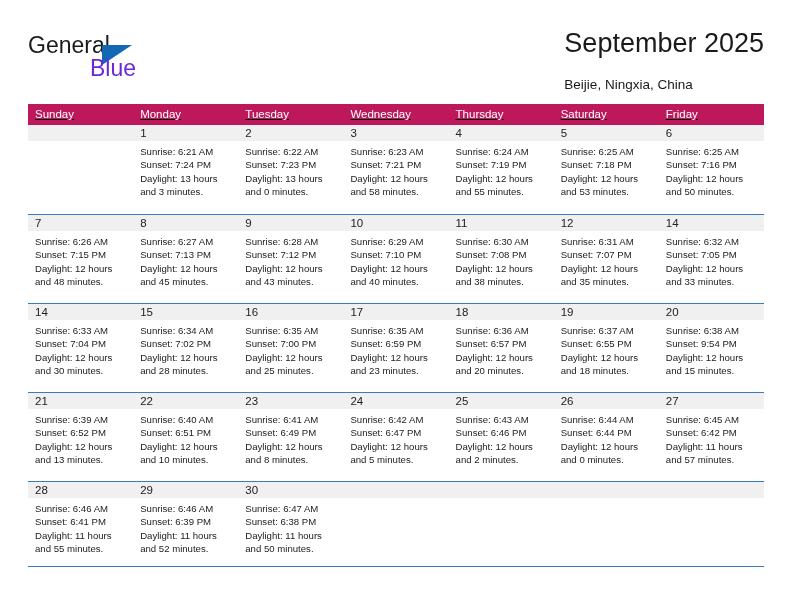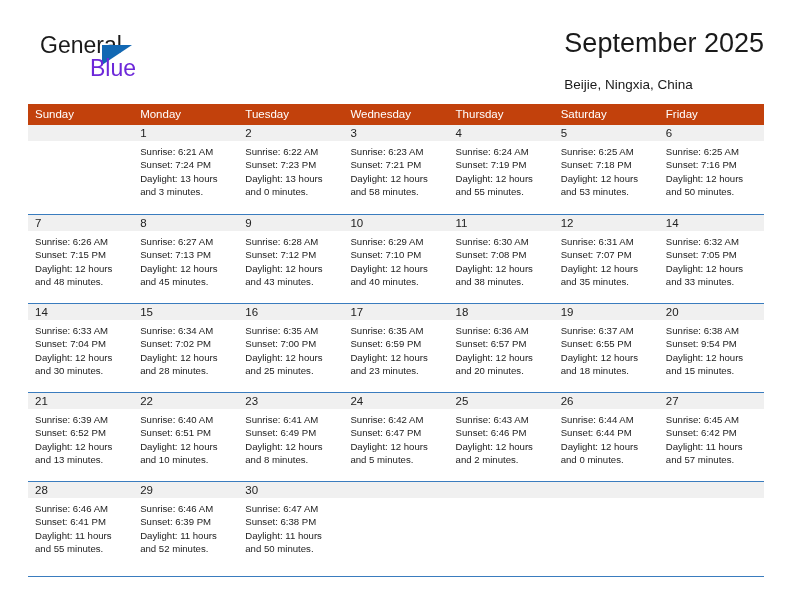--- a/index.html
+++ b/index.html
@@ -31,21 +31,21 @@
   }
   .logo {
     position: absolute;
     left: 0;
     top: 6px;
     width: 210px;
     height: 56px;
   }
   .logo-general {
     position: absolute;
-    left: 12px;
+    left: 0;
     top: 0;
     font-size: 23px;
     letter-spacing: 0px;
     color: #1a1a1a;
     font-family: "Liberation Sans", sans-serif;
     line-height: 26px;
   }
   .logo-tri {
     position: absolute;
     left: 74px;
@@ -85,41 +85,42 @@
 
   
   .calendar {
     position: absolute;
     left: 28px;
     top: 104px;
     width: 736px;
   }
   .weekdays {
     display: flex;
-    background: #c2410c;
+    background: #be185d;
     height: 21px;
+    text-decoration: underline;
   }
   .weekday {
     flex: 1 1 0;
     color: #ffffff;
     font-size: 11.5px;
     line-height: 21px;
     padding-left: 7px;
     box-sizing: border-box;
     white-space: nowrap;
   }
 
   .week {
     display: flex;
     border-top: 1.6px solid #3a7cbe;
     height: 89px;
     box-sizing: border-box;
   }
   .week.first { border-top: none; }
-  .week.last { height: 96px; border-bottom: 1.6px solid #3a7cbe; }
+  .week.last { height: 86px; border-bottom: 1.6px solid #3a7cbe; }
 
   .cell {
     flex: 1 1 0;
     box-sizing: border-box;
     position: relative;
     background: #ffffff;
     overflow: hidden;
   }
   .cell .daynum-band {
     height: 16px;

